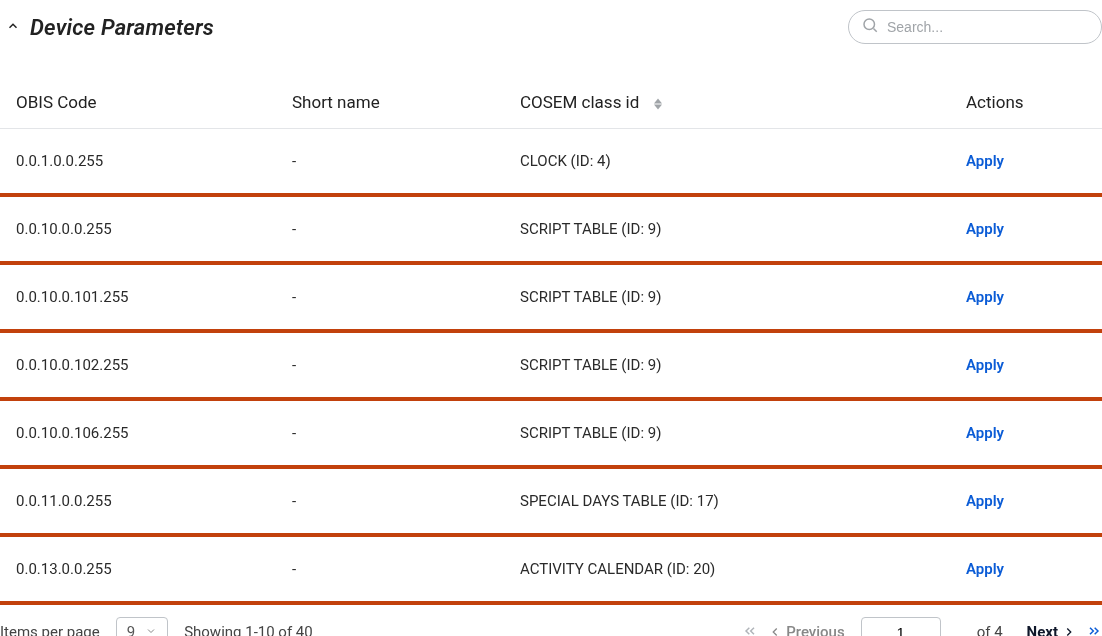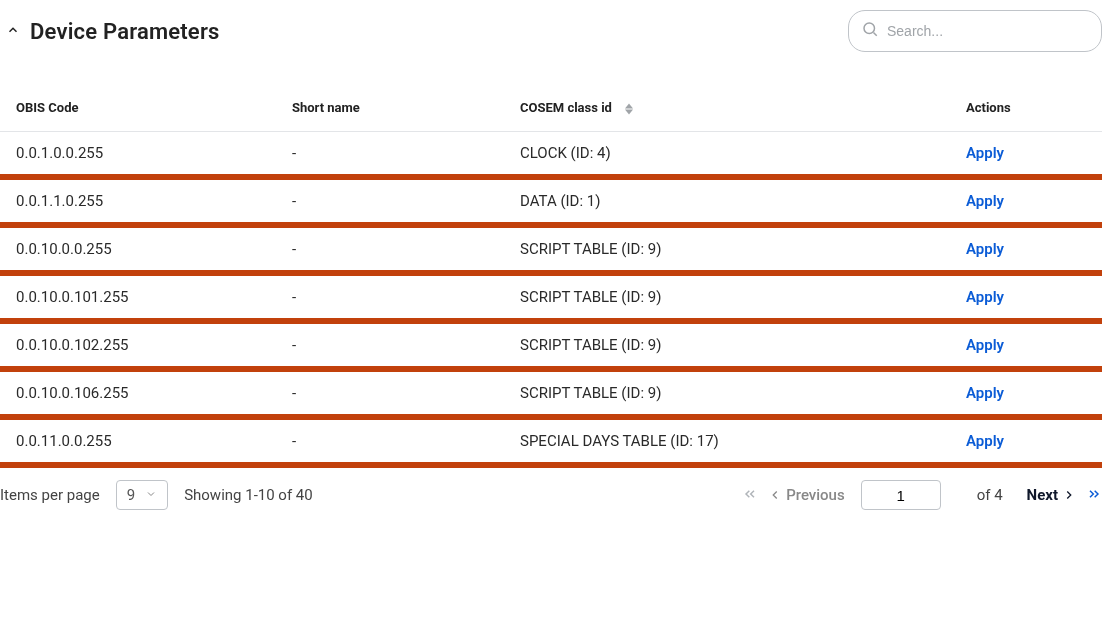--- a/index.html
+++ b/index.html
@@ -12,39 +12,40 @@
     .header {
       display: flex;
       align-items: center;
       justify-content: space-between;
       padding: 10px 0 10px 4px;
     }
     .title-wrap {
       display: flex;
       align-items: center;
       gap: 8px;
+      font-style: italic;
     }
     .collapse-btn {
       display: inline-flex;
       align-items: center;
       justify-content: center;
       width: 18px; height: 18px;
       background: none; border: none; cursor: pointer;
       color: #222;
     }
     .page-title {
       font-size: 22px;
       font-weight: 600;
       letter-spacing: 0.2px;
     }
     .search-box {
       display: flex;
       align-items: center;
       width: 254px;
-      height: 42px;
+      height: 34px;
       border: 1px solid #c0c4c9;
       border-radius: 17px;
       padding: 0 12px;
       gap: 8px;
       color: #888;
     }
     .search-box input {
       border: none; outline: none;
       flex: 1;
       font-size: 14px;
@@ -53,36 +54,36 @@
     }
     .search-box input::placeholder { color: #a0a4a8; }
 
     table.data {
       width: 100%;
       border-collapse: collapse;
       margin-top: 22px;
     }
     table.data th {
       text-align: left;
-      font-weight: 700;
-      font-size: 13px;
+      font-weight: 400;
+      font-size: 17px;
       padding: 16px;
       border-bottom: 1px solid #e3e5e8;
     }
     .sort-handle {
       display: inline-flex;
       flex-direction: column;
       vertical-align: middle;
       margin-left: 10px;
       color: #a0a4a8;
     }
     table.data td {
-      padding: 12px 16px;
-      font-size: 15px;
-      border-bottom: 6px solid #c2410c;
+      padding: 23px 16px;
+      font-size: 15px;
+      border-bottom: 4px solid #c2410c;
       color: #2a2a2a;
     }
     .apply-link {
       color: #0b5cd6;
       font-weight: 600;
       text-decoration: none;
       cursor: pointer;
       font-size: 15px;
     }
     .pager {
@@ -163,26 +164,20 @@
     </tr>
   </thead>
   <tbody id="rows">
       <tr>
         <td>0.0.1.0.0.255</td>
         <td>-</td>
         <td>CLOCK (ID: 4)</td>
         <td><a class="apply-link">Apply</a></td>
       </tr>
       <tr>
-        <td>0.0.1.1.0.255</td>
-        <td>-</td>
-        <td>DATA (ID: 1)</td>
-        <td><a class="apply-link">Apply</a></td>
-      </tr>
-      <tr>
         <td>0.0.10.0.0.255</td>
         <td>-</td>
         <td>SCRIPT TABLE (ID: 9)</td>
         <td><a class="apply-link">Apply</a></td>
       </tr>
       <tr>
         <td>0.0.10.0.101.255</td>
         <td>-</td>
         <td>SCRIPT TABLE (ID: 9)</td>
         <td><a class="apply-link">Apply</a></td>
@@ -196,20 +191,26 @@
       <tr>
         <td>0.0.10.0.106.255</td>
         <td>-</td>
         <td>SCRIPT TABLE (ID: 9)</td>
         <td><a class="apply-link">Apply</a></td>
       </tr>
       <tr>
         <td>0.0.11.0.0.255</td>
         <td>-</td>
         <td>SPECIAL DAYS TABLE (ID: 17)</td>
+        <td><a class="apply-link">Apply</a></td>
+      </tr>
+      <tr>
+        <td>0.0.13.0.0.255</td>
+        <td>-</td>
+        <td>ACTIVITY CALENDAR (ID: 20)</td>
         <td><a class="apply-link">Apply</a></td>
       </tr>
     </tbody>
 </table>
 
 <div class="pager">
   <div class="left">
     <span>Items per page</span>
     <span class="page-size">
       <span>9</span>

